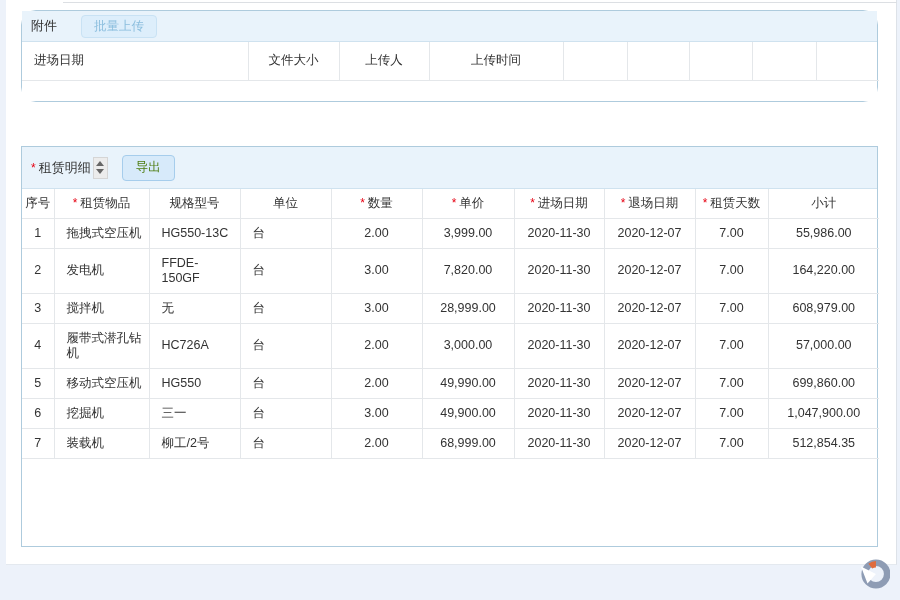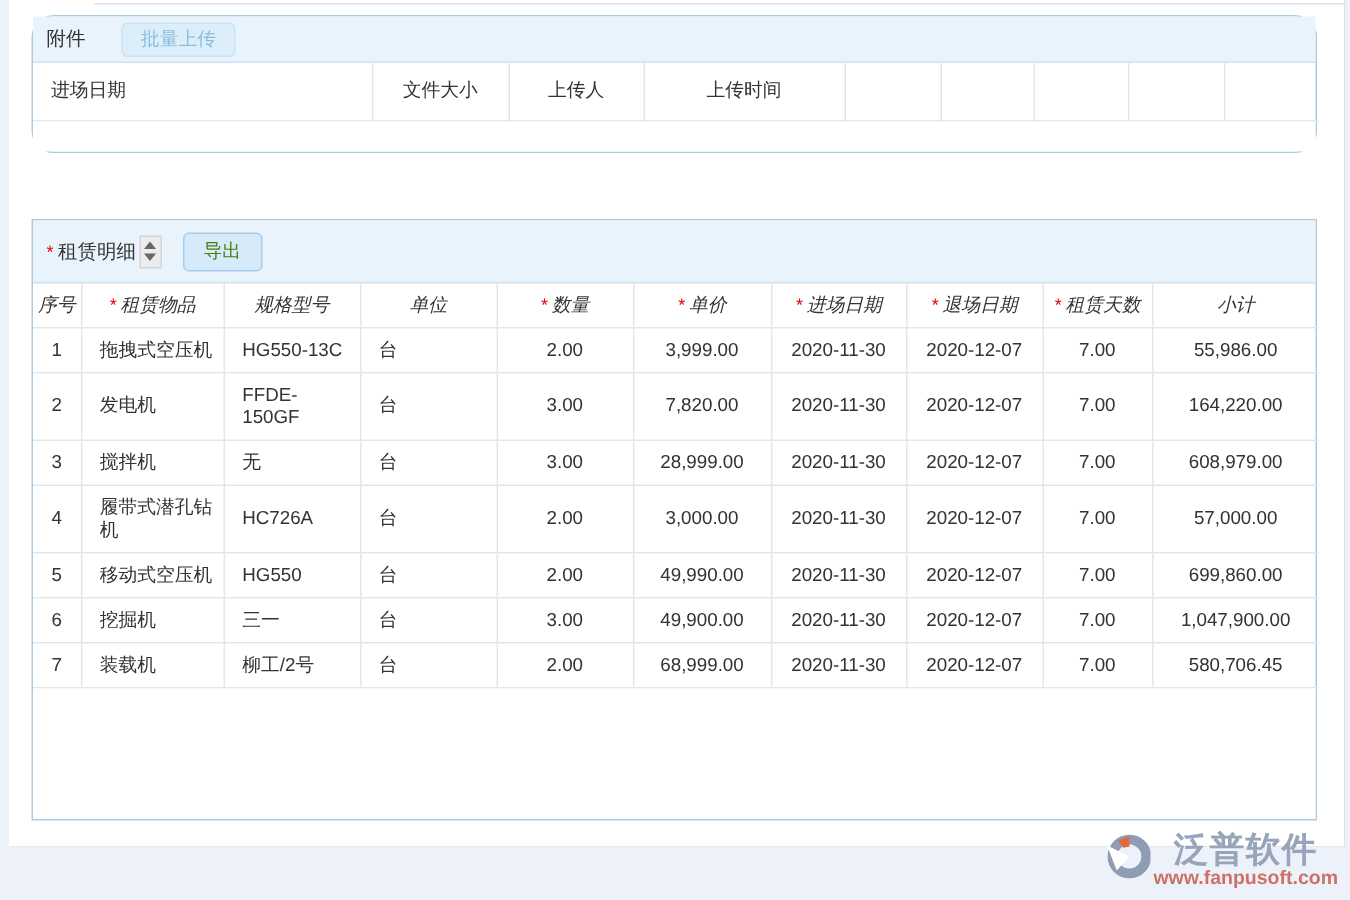--- a/index.html
+++ b/index.html
@@ -56,21 +56,21 @@
   .tri-up   { border-left:4px solid transparent; border-right:4px solid transparent; border-bottom:5px solid #666; }
   .tri-down { border-left:4px solid transparent; border-right:4px solid transparent; border-top:5px solid #666; }
 
   table.grid { border-collapse:collapse; table-layout:fixed; width:100%; flex:0 0 auto; }
   table.grid th, table.grid td {
     border-right:1px solid #e4e7ea; border-bottom:1px solid #e4e7ea;
     font-weight:400; font-size:12.5px; color:#333; overflow:hidden;
   }
   table.grid th:last-child, table.grid td:last-child { border-right:none; }
   .attach-grid th { height:38px; }
-  .rental-grid th { height:29px;font-style:italic; }
+  .rental-grid th { height:29px; }
   .rental-grid td { padding:7px 4px; line-height:15px; }
   .al { text-align:left; padding-left:12px !important; }
   .ac { text-align:center; }
 
   .spacer { flex:1 1 auto; background:#fff; }
 
   table.footer-grid {
     border-collapse:collapse; table-layout:fixed; width:100%; flex:0 0 auto;
     border-top:1px solid #a4c3d6;
   }
@@ -246,35 +246,31 @@
           <tr>
             <td class="ac">7</td>
             <td class="al">装载机</td>
             <td class="al">柳工/2号</td>
             <td class="al">台</td>
             <td class="ac">2.00</td>
             <td class="ac">68,999.00</td>
             <td class="ac">2020-11-30</td>
             <td class="ac">2020-12-07</td>
             <td class="ac">7.00</td>
-            <td class="ac">580,706.45</td>
+            <td class="ac">512,854.35</td>
           </tr>
         </tbody>
     </table>
 
     <div class="spacer"></div>
 
   </div>
 </div>
 
 <div class="watermark">
   <span class="wm-logo">
     <svg width="30" height="30" viewBox="0 0 32 32">
       <circle cx="17" cy="16" r="12" fill="none" stroke="#8e9cb4" stroke-width="7"></circle>
       <path d="M17 16 L1 8 L8 26 Z" fill="#ffffff"></path>
       <path d="M9 5 A 14 14 0 0 1 17 2 L17 9 A 8 8 0 0 0 13 10 Z" fill="#e06b3c"></path>
     </svg>
   </span>
-  <span>
-    <div class="wm-brand">泛普软件</div>
-    <div class="wm-url">www.fanpusoft.com</div>
-  </span>
 </div>
 
 </body></html>

